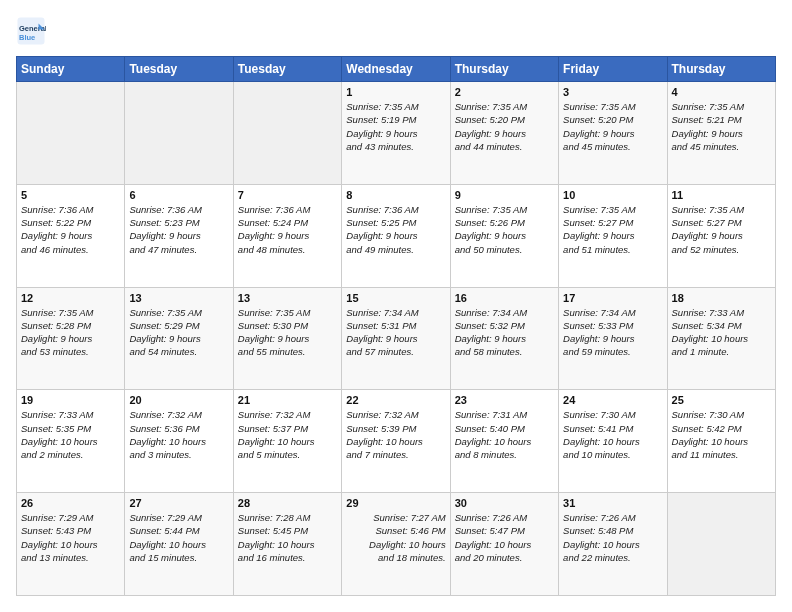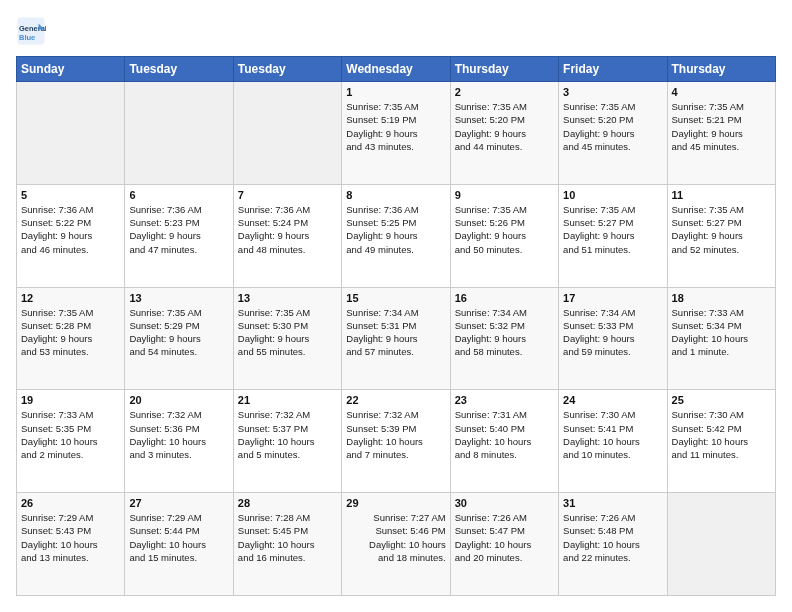--- a/index.html
+++ b/index.html
@@ -77,20 +77,21 @@
     .cell-date {
       font-size: 11px;
       font-weight: bold;
       margin-bottom: 2px;
       color: #111;
     }
     .cell-content {
       font-size: 9.5px;
       line-height: 1.4;
       color: #222;
+      font-style: italic;
     }
     .empty-cell {
       background: #f0f0f0 !important;
     }
   </style>
 </head>
 <body>
 
 <div class="page">
   <div class="header">

